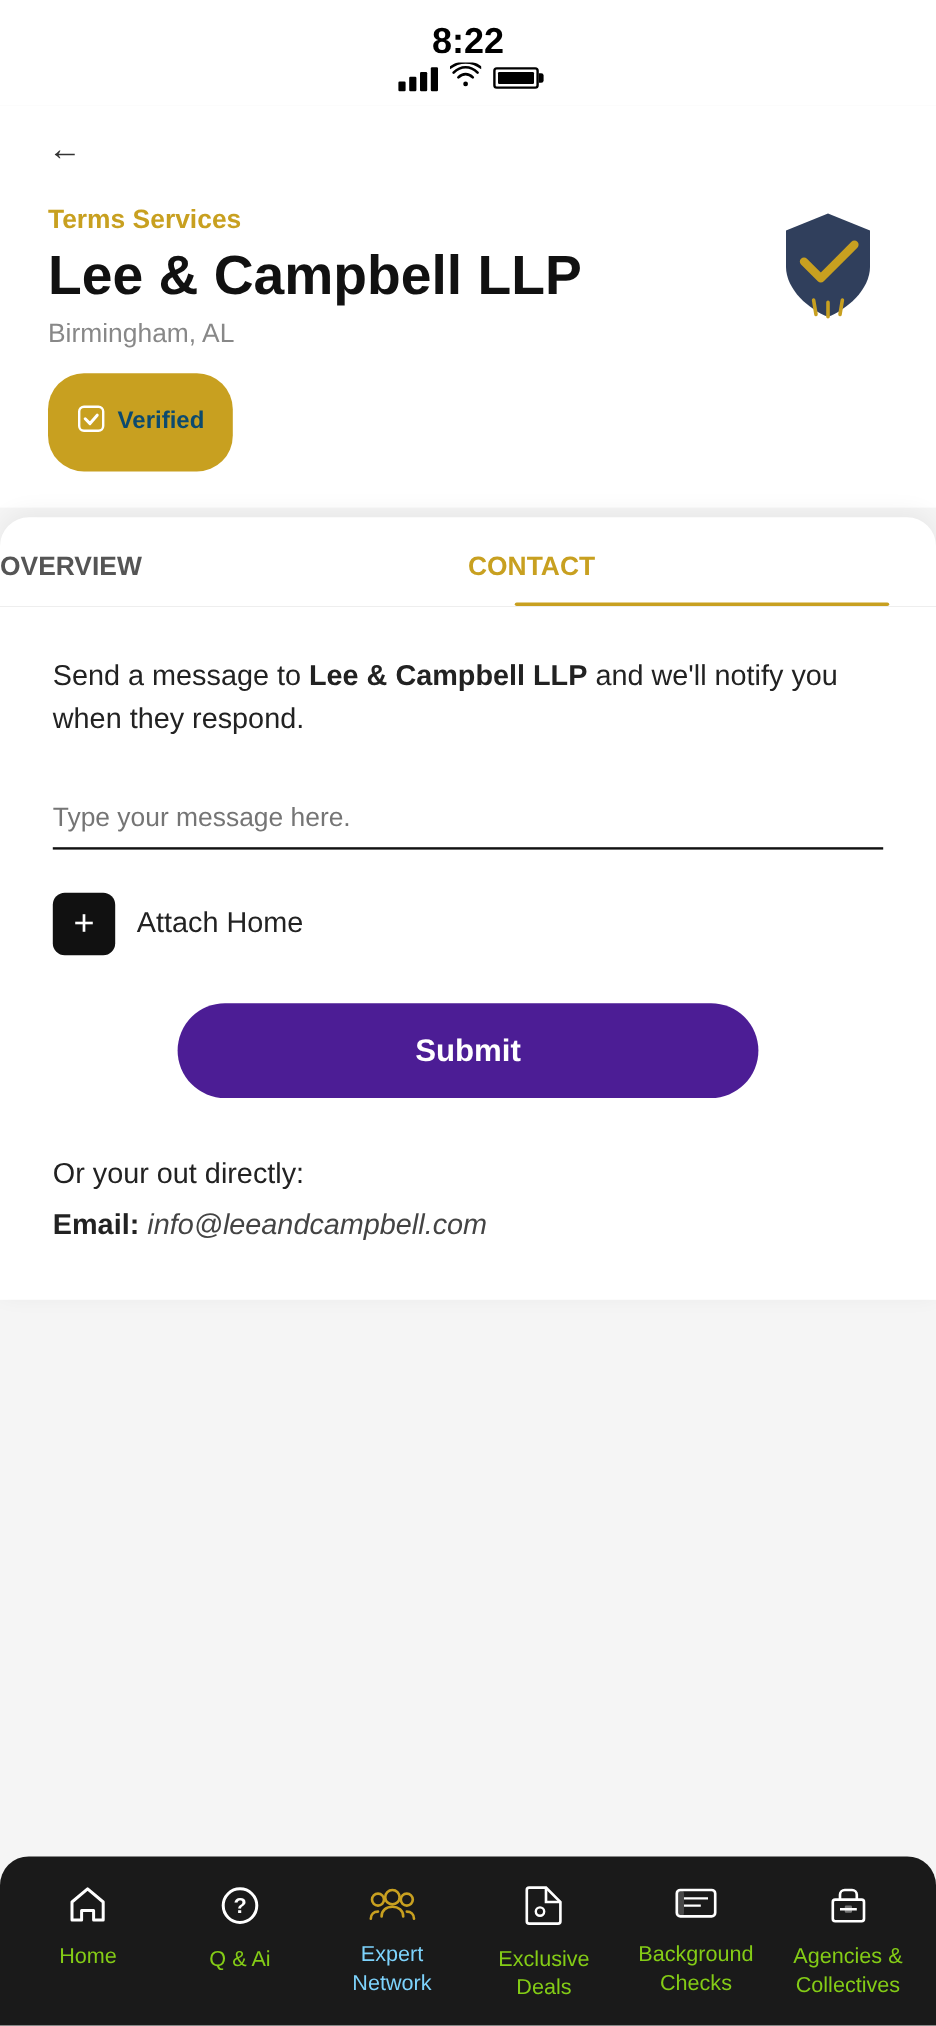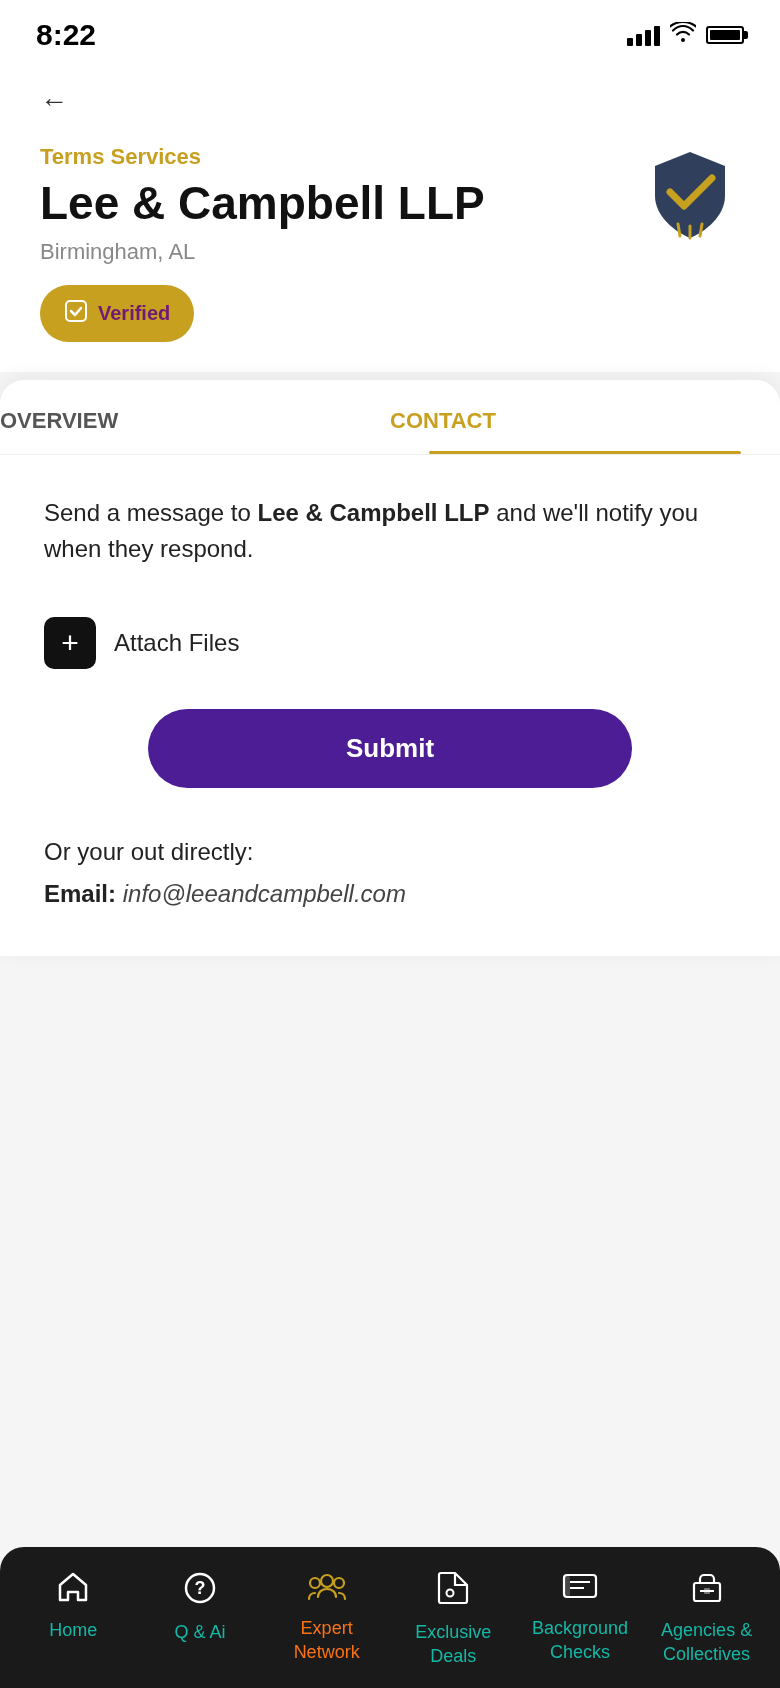--- a/index.html
+++ b/index.html
@@ -13,20 +13,21 @@
       overflow-x: hidden;
     }
 
     
     .status-bar {
       display: flex;
       justify-content: space-between;
       align-items: center;
       padding: 18px 36px 10px 36px;
       background: #fff;
+      flex-direction: column;
     }
     .status-time {
       font-size: 30px;
       font-weight: 600;
       color: #000;
     }
     .status-icons {
       display: flex;
       align-items: center;
       gap: 10px;
@@ -112,23 +113,23 @@
     .company-location {
       font-size: 22px;
       color: #888;
       margin-bottom: 20px;
     }
     .verified-badge {
       display: inline-flex;
       align-items: center;
       gap: 10px;
       background: #c8a020;
-      color: #701a75;
+      color: #0c4a6e;
       border-radius: 30px;
-      padding: 14px 24px;
+      padding: 26px 24px;
       font-size: 20px;
       font-weight: 600;
     }
     .verified-icon {
       font-size: 20px;
     }
 
     
     .company-logo {
       width: 100px;
@@ -311,26 +312,26 @@
     }
     .nav-icon {
       font-size: 32px;
       color: #fff;
     }
     .nav-icon.active {
       color: #c8a020;
     }
     .nav-label {
       font-size: 18px;
-      color: #14b8a6;
+      color: #84cc16;
       text-align: center;
       line-height: 1.3;
     }
     .nav-label.active {
-      color: #f97316;
+      color: #7dd3fc;
     }
 
     
     .logo-svg {
       width: 100px;
       height: 100px;
     }
   </style>
 </head>
 <body>
@@ -398,24 +399,27 @@
     <div class="tab active">
       <span>CONTACT</span>
     </div>
   </div>
 
   <div class="content-area">
     <p class="message-intro">
       <span>Send a message to </span><strong>Lee &amp; Campbell LLP</strong><span> and we'll notify you when they respond.</span>
     </p>
 
+    <div class="message-input-wrapper">
+      <input type="text" class="message-input" placeholder="Type your message here." style="">
+    </div>
 
     <div class="attach-files-row">
       <div class="attach-icon">+</div>
-      <span class="attach-label">Attach Files</span>
+      <span class="attach-label">Attach Home</span>
     </div>
 
 
     <button class="submit-button">Submit</button>
 
     <div class="direct-contact">
       <div class="direct-contact-title">Or your out directly:</div>
       <div class="contact-line">
         <strong>Email:</strong> <em>info@leeandcampbell.com</em>
       </div>

